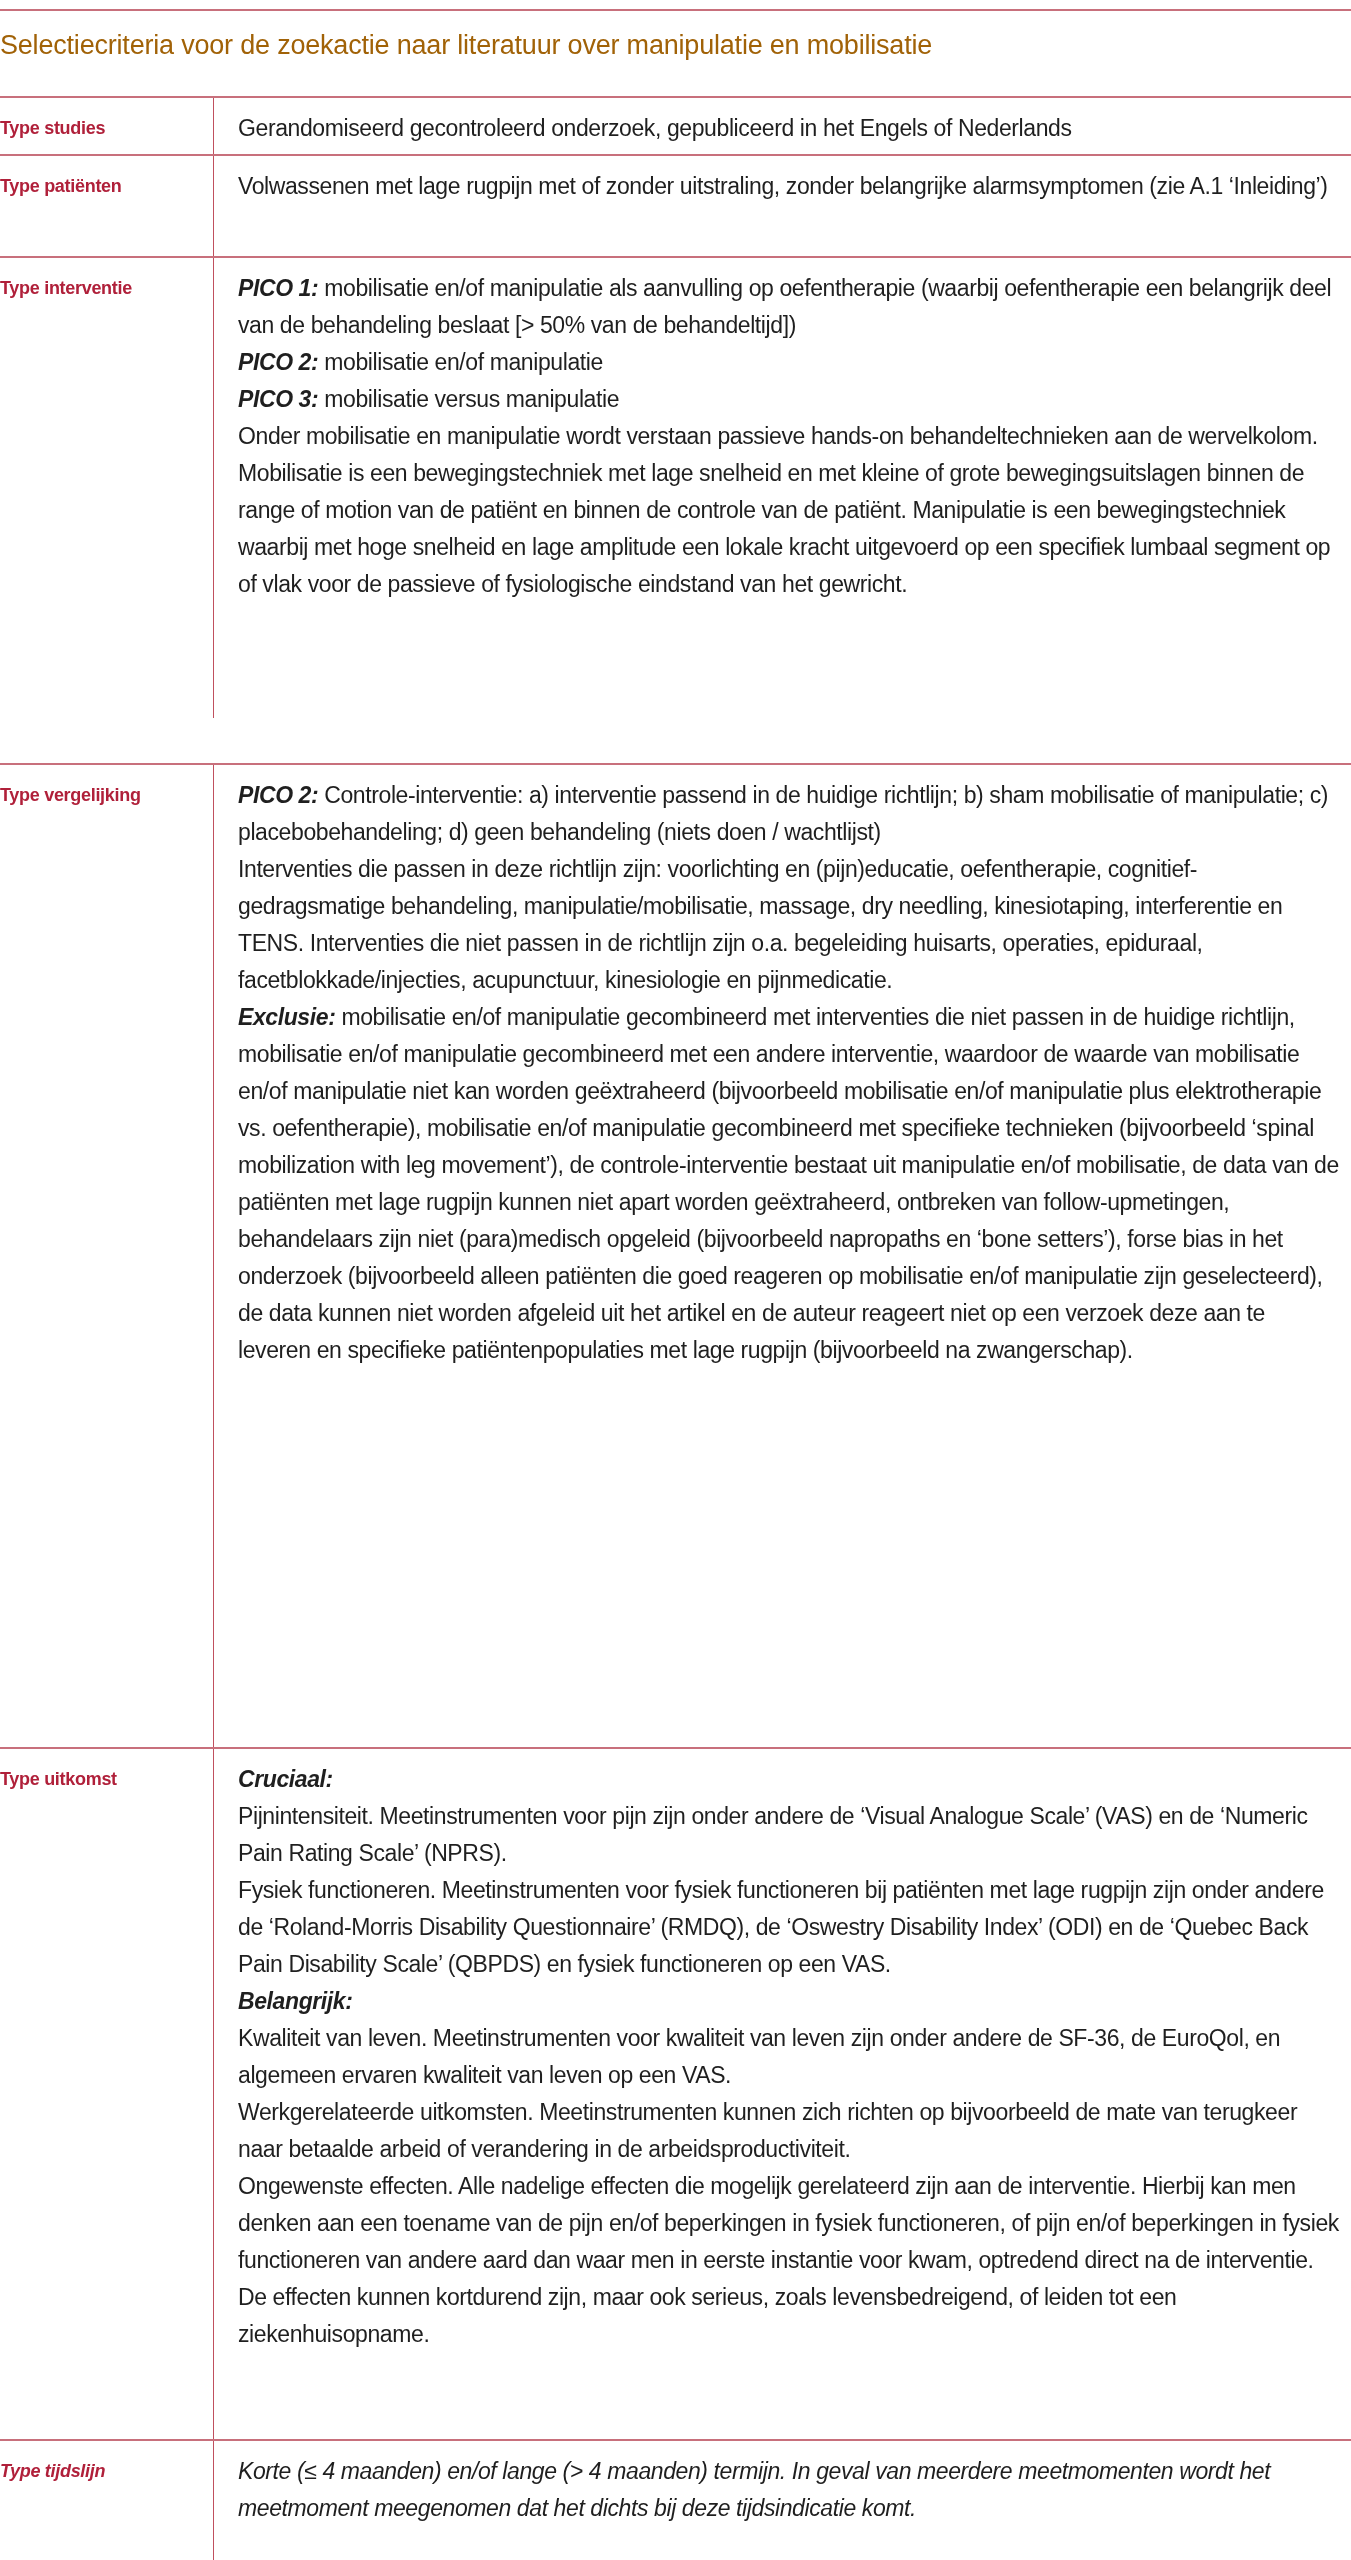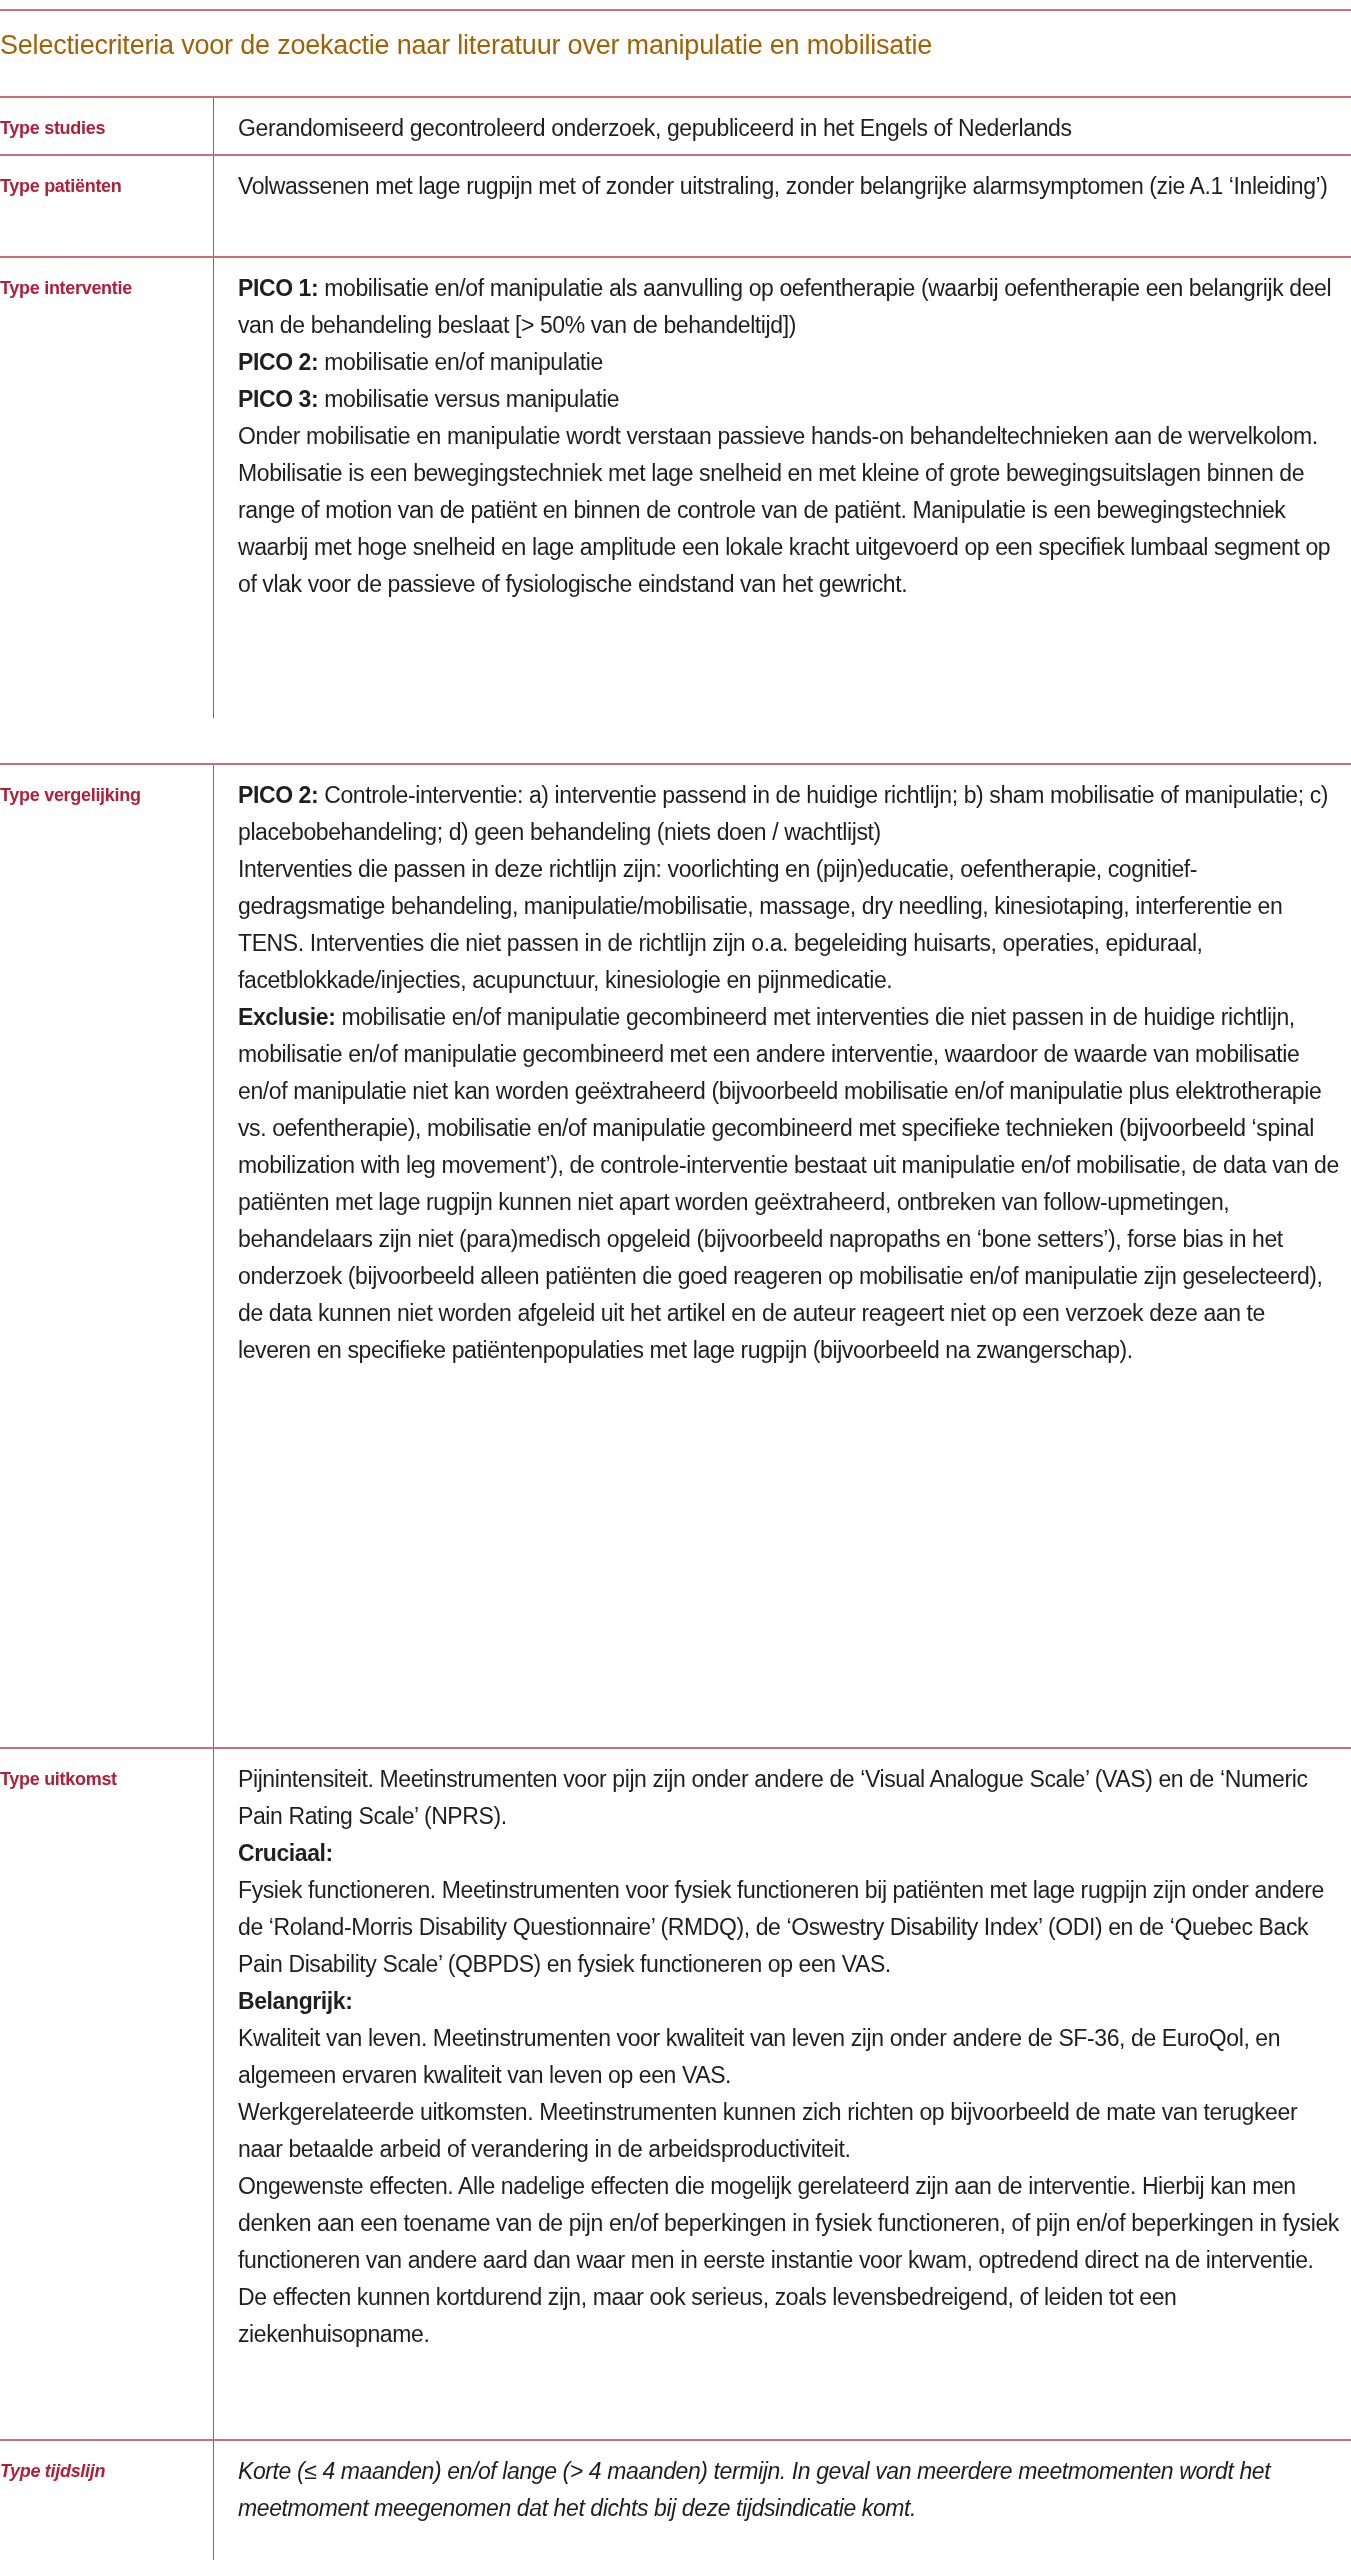--- a/index.html
+++ b/index.html
@@ -64,20 +64,21 @@
       font-size: 23px;
       line-height: 37px;
       letter-spacing: -0.4px;
       color: #1f1f1f;
     }
     .content-cell p {
       margin: 0;
     }
     .strong {
       font-weight: bold;
+      font-style: italic;
     }
     .row-studies { height: 56px; }
     .row-patients { height: 100px; }
     .row-interventie { height: 460px; }
     .row-vergelijking { height: 982px; margin-top: 45px; }
     .row-uitkomst { height: 690px; }
     .row-tijdslijn { height: 138px; }
     .row .label-cell, .row .content-cell { box-sizing: border-box; }
   </style>
 </head>
@@ -112,22 +113,22 @@
     <div class="label-cell">Type vergelijking</div>
     <div class="content-cell">
         <p><span class="strong">PICO 2:</span><span> Controle-interventie: a) interventie passend in de huidige richtlijn; b) sham mobilisatie of manipulatie; c) placebobehandeling; d) geen behandeling (niets doen / wachtlijst)</span></p>
         <p><span>Interventies die passen in deze richtlijn zijn: voorlichting en (pijn)educatie, oefentherapie, cognitief-gedragsmatige behandeling, manipulatie/mobilisatie, massage, dry needling, kinesiotaping, interferentie en TENS. Interventies die niet passen in de richtlijn zijn o.a. begeleiding huisarts, operaties, epiduraal, facetblokkade/injecties, acupunctuur, kinesiologie en pijnmedicatie.</span></p>
         <p><span class="strong">Exclusie:</span><span> mobilisatie en/of manipulatie gecombineerd met interventies die niet passen in de huidige richtlijn, mobilisatie en/of manipulatie gecombineerd met een andere interventie, waardoor de waarde van mobilisatie en/of manipulatie niet kan worden geëxtraheerd (bijvoorbeeld mobilisatie en/of manipulatie plus elektrotherapie vs. oefentherapie), mobilisatie en/of manipulatie gecombineerd met specifieke technieken (bijvoorbeeld ‘spinal mobilization with leg movement’), de controle-interventie bestaat uit manipulatie en/of mobilisatie, de data van de patiënten met lage rugpijn kunnen niet apart worden geëxtraheerd, ontbreken van follow-upmetingen, behandelaars zijn niet (para)medisch opgeleid (bijvoorbeeld napropaths en ‘bone setters’), forse bias in het onderzoek (bijvoorbeeld alleen patiënten die goed reageren op mobilisatie en/of manipulatie zijn geselecteerd), de data kunnen niet worden afgeleid uit het artikel en de auteur reageert niet op een verzoek deze aan te leveren en specifieke patiëntenpopulaties met lage rugpijn (bijvoorbeeld na zwangerschap).</span></p>
       </div>
   </div>
   <div class="row row-uitkomst">
     <div class="label-cell">Type uitkomst</div>
     <div class="content-cell">
+        <p><span class="strong">Cruciaal:</span></p>
         <p><span>Pijnintensiteit. Meetinstrumenten voor pijn zijn onder andere de ‘Visual Analogue Scale’ (VAS) en de ‘Numeric Pain Rating Scale’ (NPRS).</span></p>
-        <p><span class="strong">Cruciaal:</span></p>
         <p><span>Fysiek functioneren. Meetinstrumenten voor fysiek functioneren bij patiënten met lage rugpijn zijn onder andere de ‘Roland-Morris Disability Questionnaire’ (RMDQ), de ‘Oswestry Disability Index’ (ODI) en de ‘Quebec Back Pain Disability Scale’ (QBPDS) en fysiek functioneren op een VAS.</span></p>
         <p><span class="strong">Belangrijk:</span></p>
         <p><span>Kwaliteit van leven. Meetinstrumenten voor kwaliteit van leven zijn onder andere de SF-36, de EuroQol, en algemeen ervaren kwaliteit van leven op een VAS.</span></p>
         <p><span>Werkgerelateerde uitkomsten. Meetinstrumenten kunnen zich richten op bijvoorbeeld de mate van terugkeer naar betaalde arbeid of verandering in de arbeidsproductiviteit.</span></p>
         <p><span>Ongewenste effecten. Alle nadelige effecten die mogelijk gerelateerd zijn aan de interventie. Hierbij kan men denken aan een toename van de pijn en/of beperkingen in fysiek functioneren, of pijn en/of beperkingen in fysiek functioneren van andere aard dan waar men in eerste instantie voor kwam, optredend direct na de interventie. De effecten kunnen kortdurend zijn, maar ook serieus, zoals levensbedreigend, of leiden tot een ziekenhuisopname.</span></p>
       </div>
   </div>
   <div class="row row-tijdslijn">
     <div class="label-cell">Type tijdslijn</div>
     <div class="content-cell">

